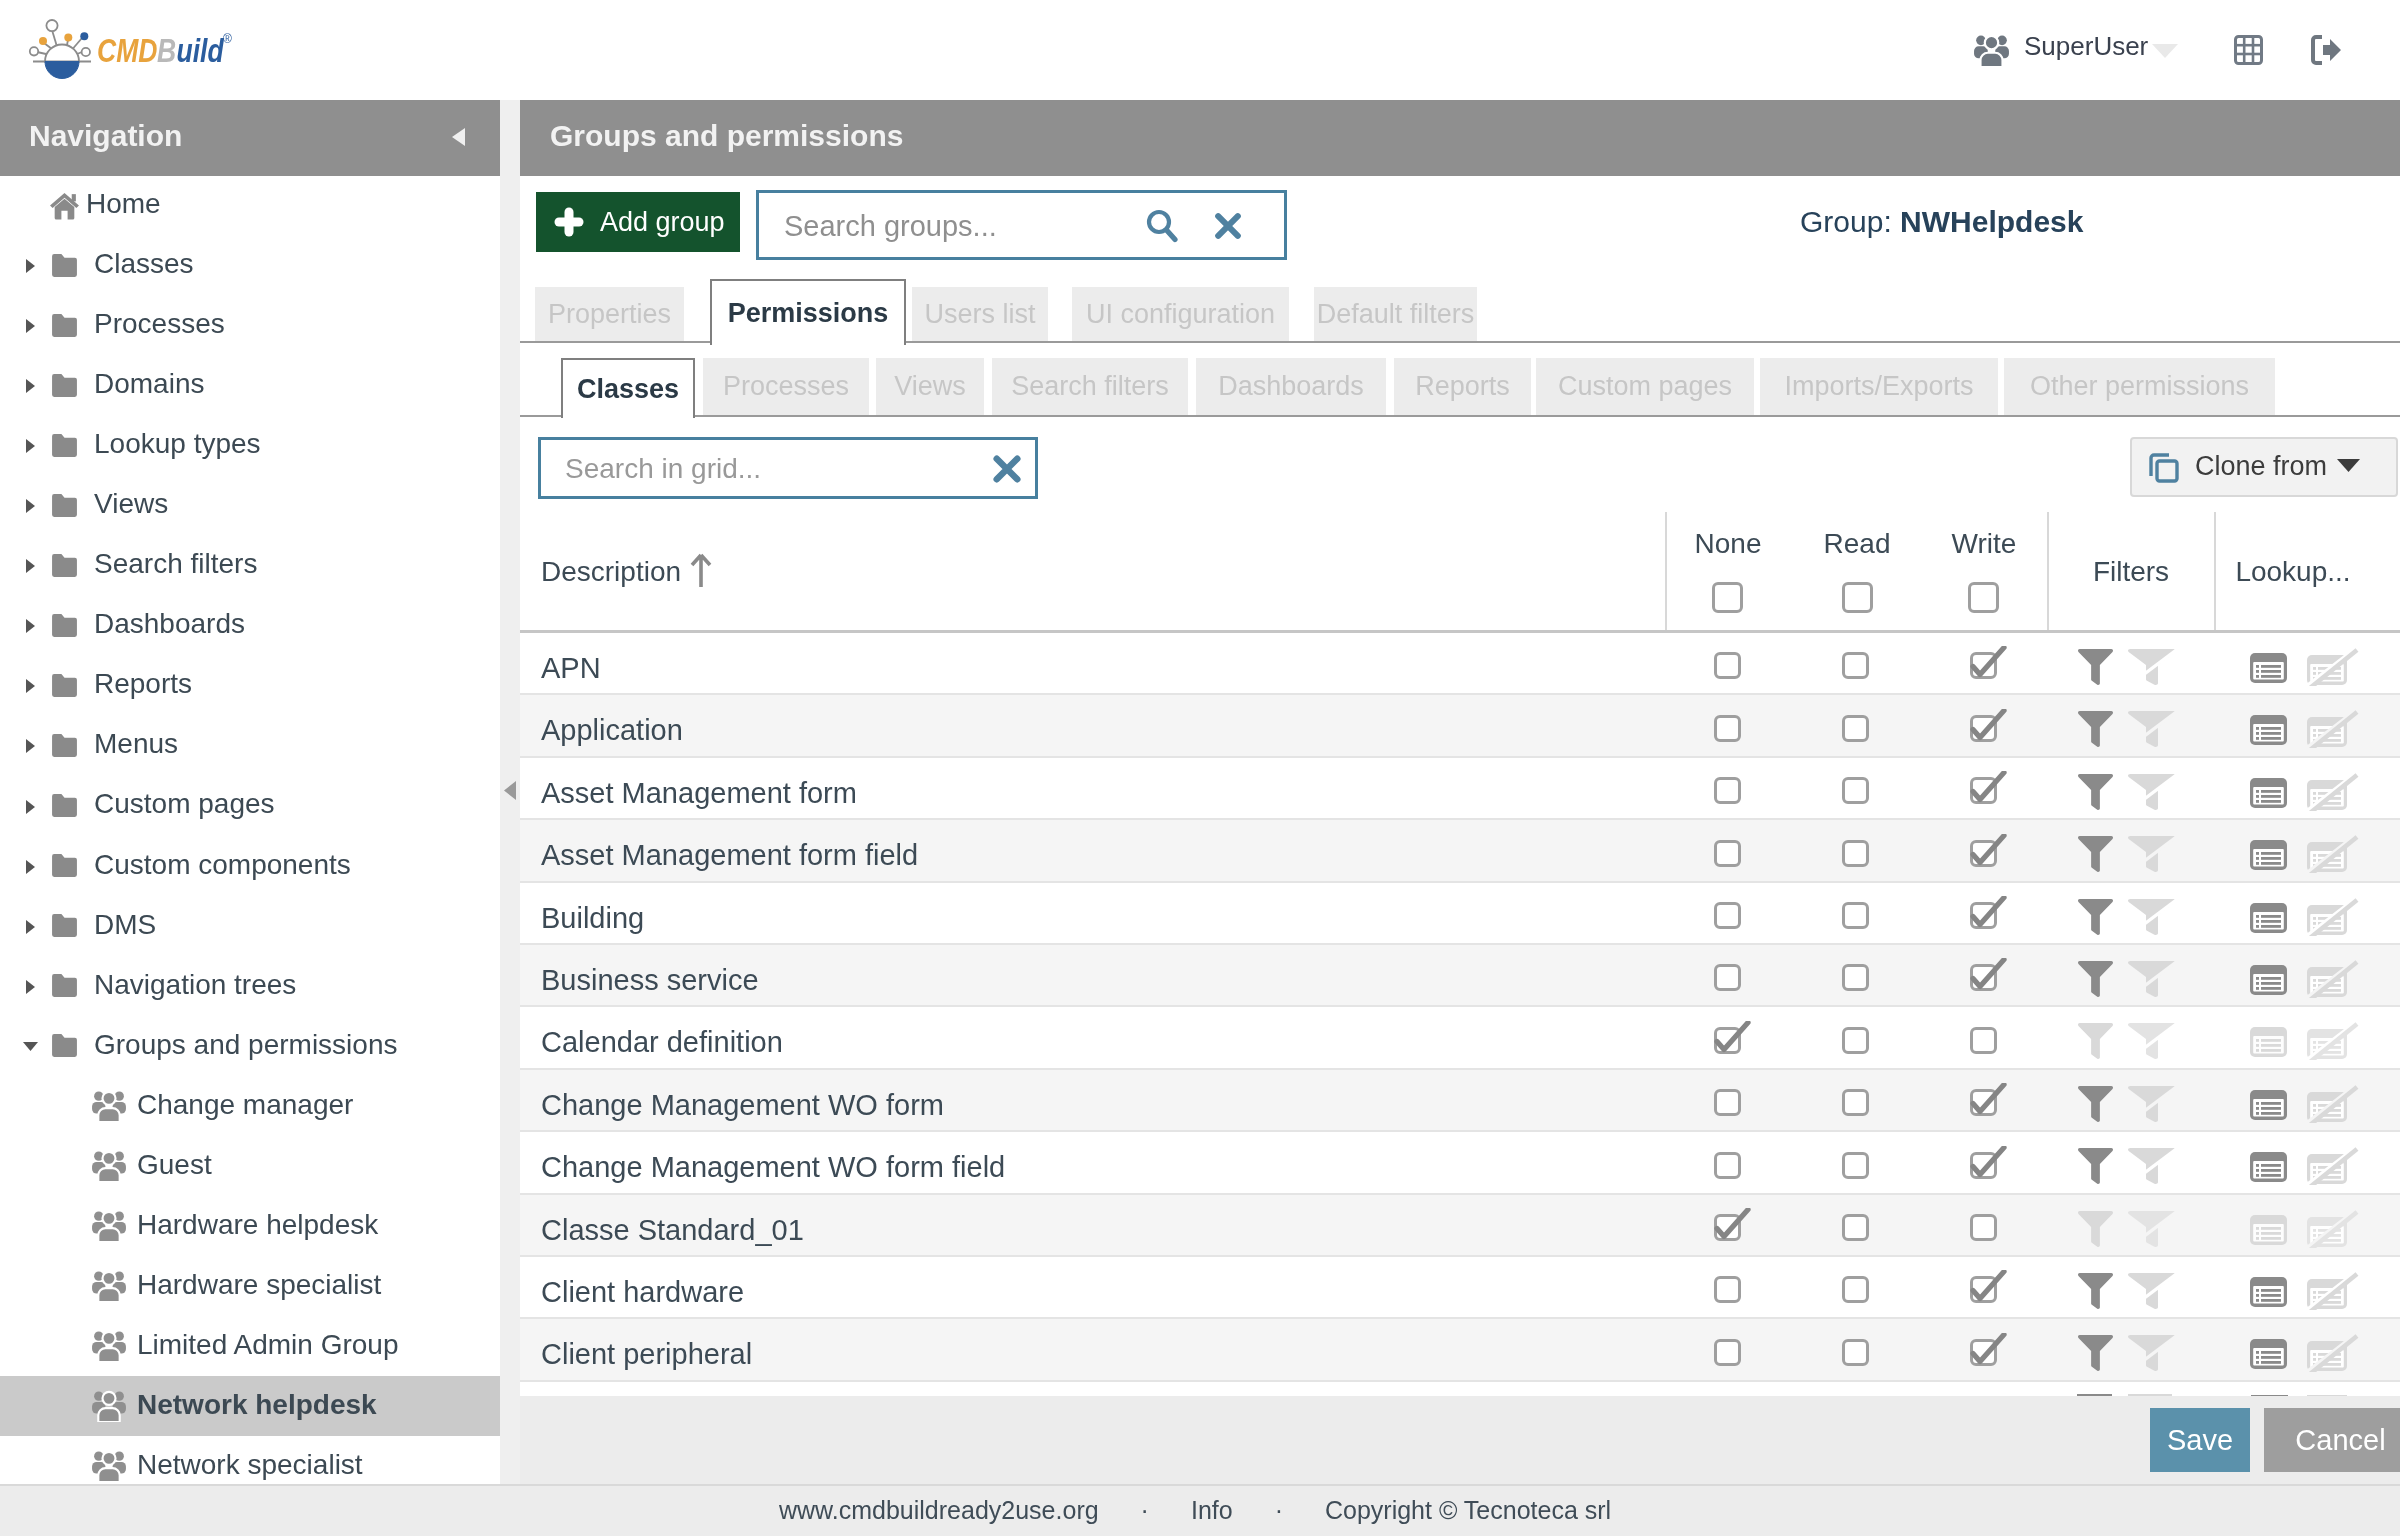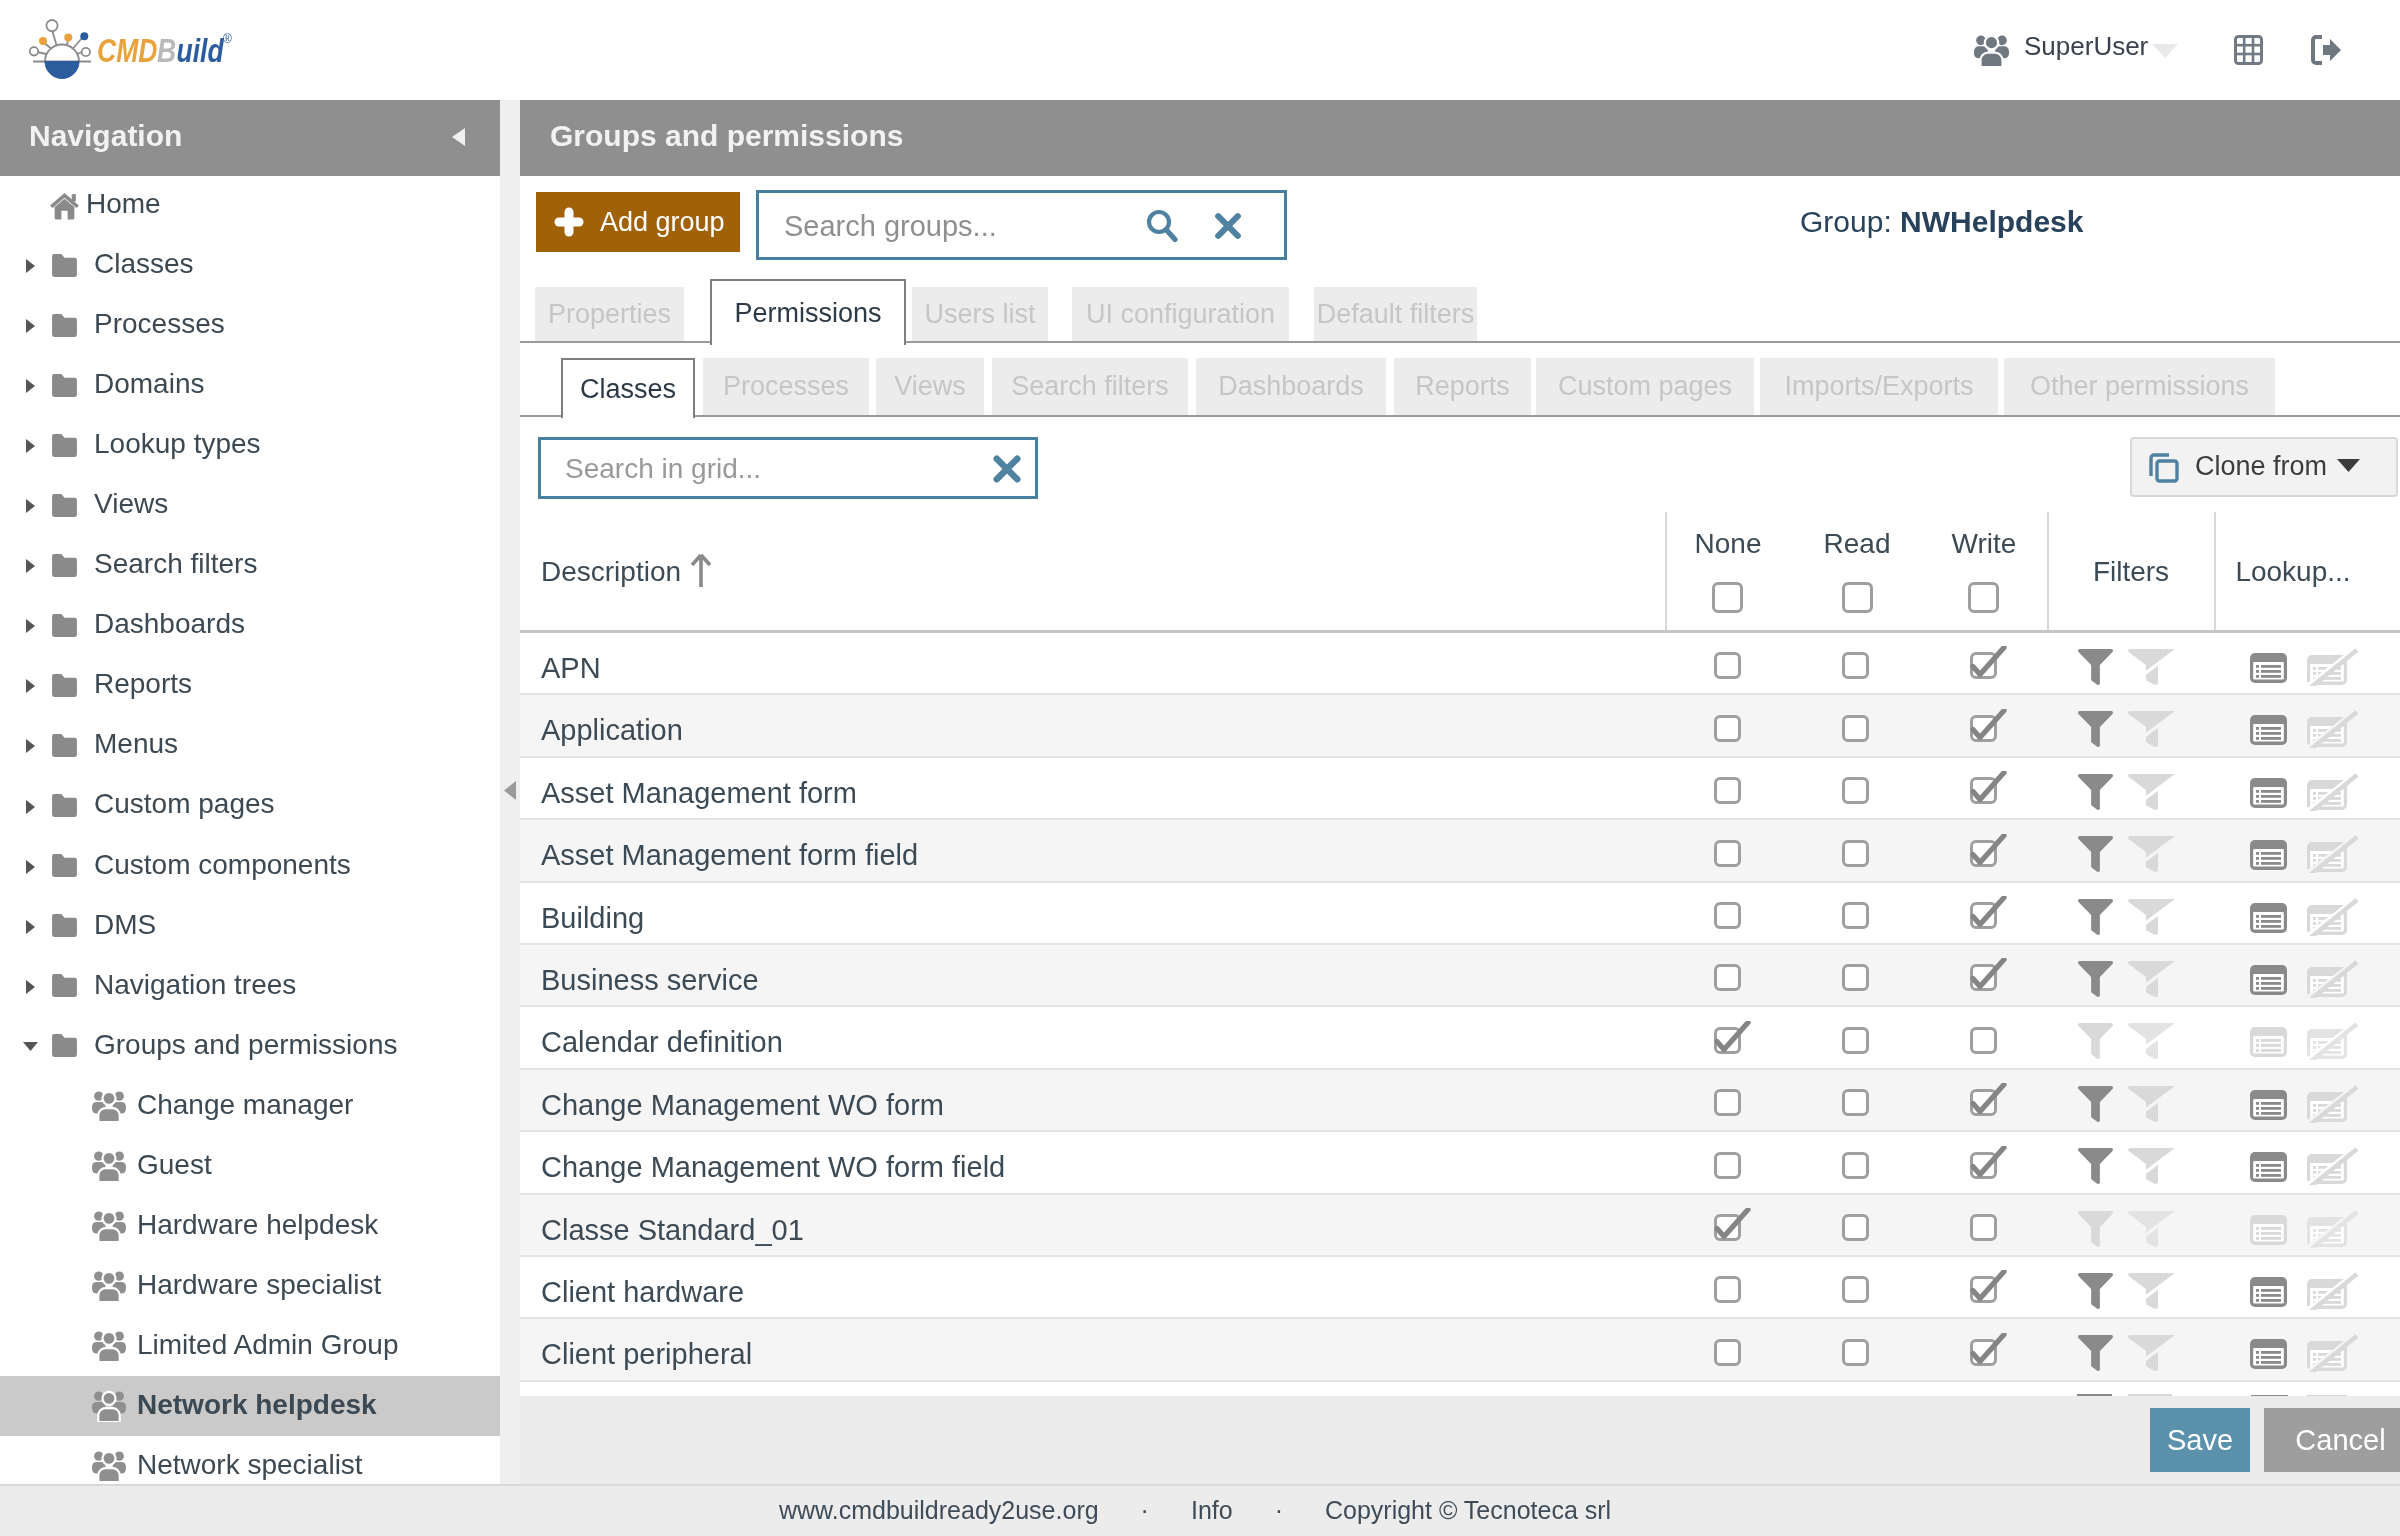--- a/index.html
+++ b/index.html
@@ -1,20 +1,20 @@
 <!DOCTYPE html>
 <html><head><meta charset="utf-8"><style>
 *{margin:0;padding:0;box-sizing:border-box}
 html,body{width:2400px;height:1536px;overflow:hidden;background:#fff;
  font-family:"Liberation Sans",sans-serif;-webkit-font-smoothing:antialiased}
 .abs{position:absolute}
 .cb{position:absolute;border:3px solid #9f9f9f;border-radius:6px;background:#fff}
 .titlebar{position:absolute;background:#8f8f8f;color:#f2f2f2;font-weight:bold;font-size:30px}
 .tab{position:absolute;background:#ececec;color:#c6c6c6;font-size:27px;display:flex;align-items:center;justify-content:center}
-.tab.active{background:#fff;border:2px solid #7f7f7f;border-bottom:none;color:#2b3a46;font-weight:normal;z-index:5}
+.tab.active{background:#fff;border:2px solid #7f7f7f;border-bottom:none;color:#2b3a46;font-weight:bold;z-index:5}
 .rowlabel{position:absolute;font-size:29px;color:#3c4a55}
 .sideitem{position:absolute;font-size:28px;color:#3c4953}
 </style></head><body>
 
 <svg class="abs" style="left:0;top:0" width="300" height="100" viewBox="0 0 300 100">
 <g stroke="#8c8c8c" stroke-width="1.8" fill="none">
 <line x1="33" y1="61.5" x2="91" y2="61.5"></line>
 <line x1="58" y1="50" x2="52" y2="30"></line>
 <line x1="56" y1="52" x2="44" y2="43"></line>
 <line x1="55" y1="56" x2="37" y2="52"></line>
@@ -252,21 +252,21 @@
       <circle cx="31.5" cy="8" r="5.2"></circle>
       <rect x="24" y="14.5" width="15" height="13" rx="5"></rect>
       <circle cx="20" cy="10.5" r="7.3" stroke="#fff" stroke-width="2.4"></circle>
       <path d="M8 37 v-7.5 a8 8 0 0 1 8-8 h8 a8 8 0 0 1 8 8 V37 z" stroke="#fff" stroke-width="2.4"></path>
     </g>
   </svg>
 <div class="sideitem" style="left:137px;top:1449px;">Network specialist</div>
 <div class="titlebar" style="left:520px;top:100px;width:1880px;height:76px">
     <span style="position:absolute;left:30px;top:19px">Groups and permissions</span>
   </div>
-<div class="abs" style="left:536px;top:192px;width:204px;height:60px;background:#a16207;color:#fff;font-size:28px;display:flex;align-items:center">
+<div class="abs" style="left:536px;top:192px;width:204px;height:60px;background:#14532d;color:#fff;font-size:28px;display:flex;align-items:center">
 <svg style="margin-left:18px" width="30" height="30" viewBox="0 0 30 30">
       <g stroke="#fff" stroke-width="9" stroke-linecap="round">
         <line x1="15" y1="5" x2="15" y2="25"></line>
         <line x1="5" y1="15" x2="25" y2="15"></line>
       </g>
     </svg>
 <span style="margin-left:16px;font-size:27px">Add group</span>
   </div>
 <div class="abs" style="left:756px;top:190px;width:531px;height:70px;border:3px solid #47809f;background:#fff">
 <span style="position:absolute;left:25px;top:17px;font-size:29px;color:#8f8f8f">Search groups...</span>

